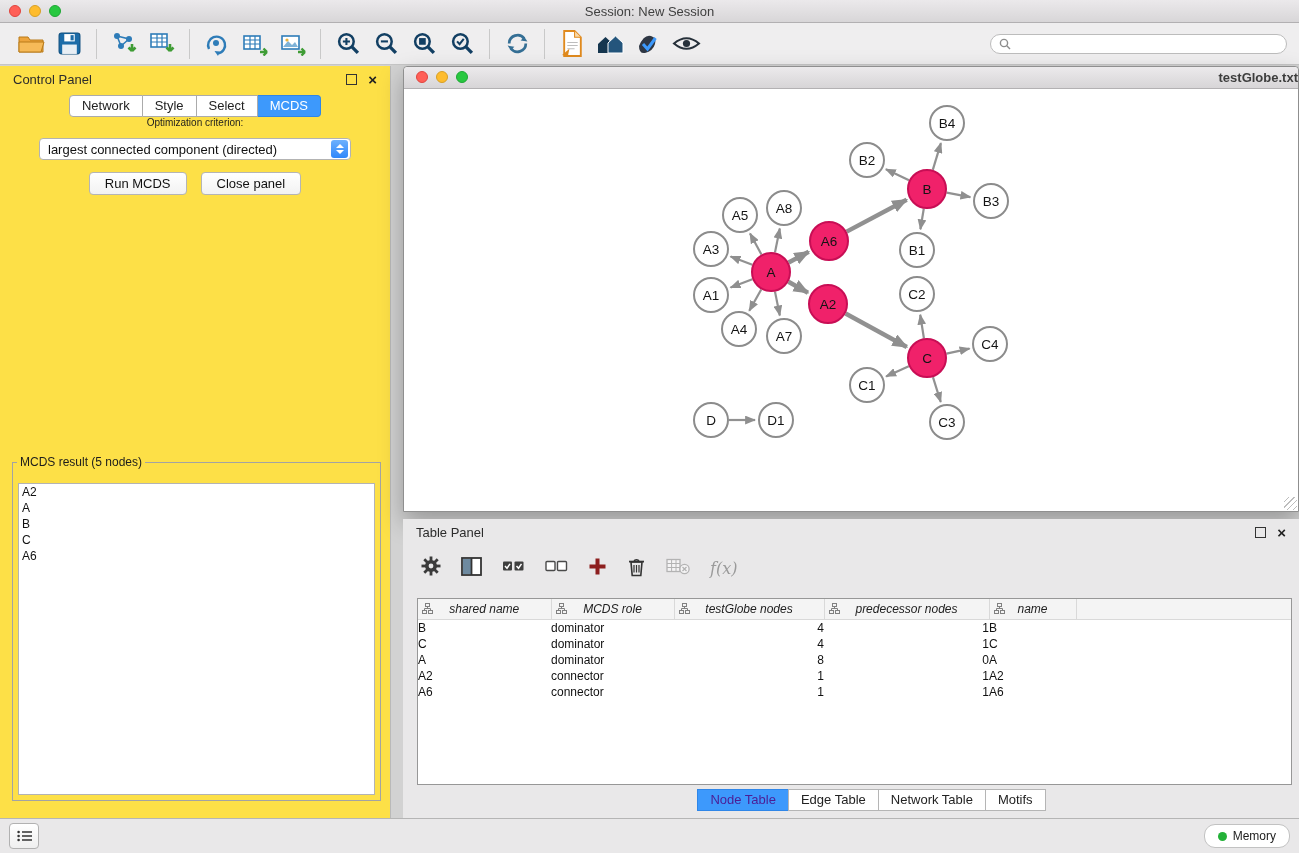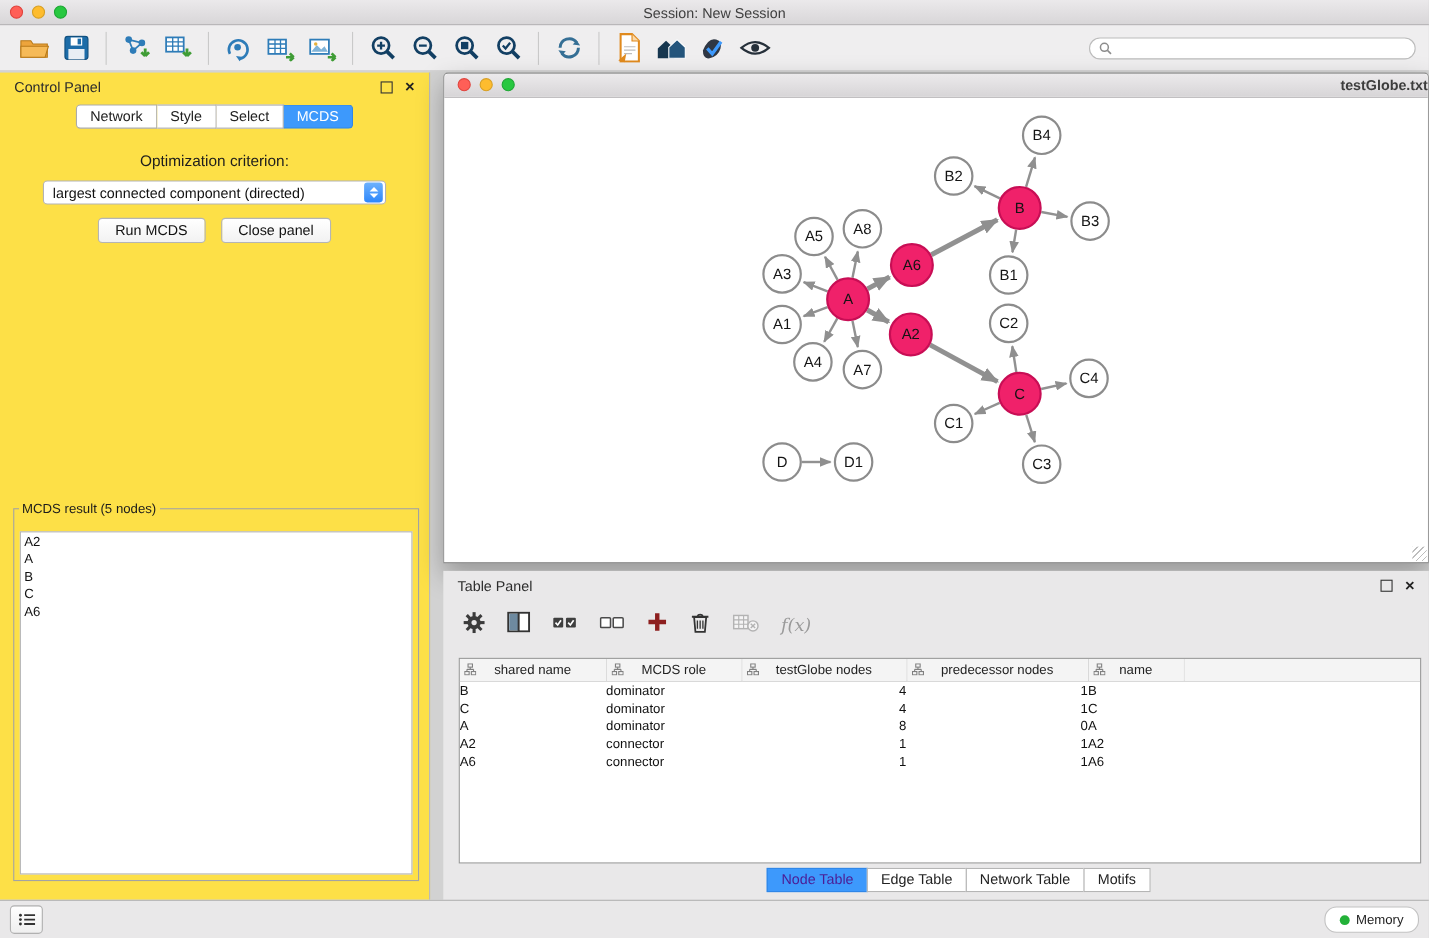--- a/index.html
+++ b/index.html
@@ -29,21 +29,21 @@
   #control-panel{position:absolute;left:0;top:0;width:391px;height:100%;background:#fde047;border-right:1px solid #b9b9b9;box-sizing:border-box;}
   .panel-head{height:26px;display:flex;align-items:center;padding:0 13px;font-size:13px;color:#2c2c2c;}
   .panel-icons{margin-left:auto;display:flex;gap:11px;align-items:center;}
   .sq-icon{width:9px;height:9px;border:1.5px solid #333;display:inline-block;}
   .x-icon{font-size:15px;font-weight:bold;color:#222;line-height:9px;}
   #cp-tabs{display:flex;justify-content:center;margin-top:3px;}
   .seg{border:1px solid #ababab;border-left:none;background:#fff;padding:2px 12px;font-size:13px;color:#222;line-height:16px;}
   .seg:first-child{border-left:1px solid #ababab;border-radius:4px 0 0 4px;}
   .seg:last-child{border-radius:0 4px 4px 0;}
   .seg.sel{background:#3d99fc;border-color:#2f86e8;color:#fff;}
-  #opt-label{text-align:center;margin-top:21px;font-size:14px;color:#1d1d1d;}
+  #opt-label{text-align:center;font-size:10px;color:#1d1d1d;}
   #criterion{margin:10px auto 0 auto;width:312px;height:22px;border:1px solid #b3b3b3;border-radius:4px;background:#fff;display:flex;align-items:center;padding-left:8px;box-sizing:border-box;font-size:13px;color:#111;}
   .stepper{margin-left:auto;margin-right:2px;width:17px;height:18px;background:linear-gradient(#6db1fd,#2e87fb);border-radius:3px;display:flex;flex-direction:column;align-items:center;justify-content:center;gap:2px;}
   .tri-up{width:0;height:0;border-left:4px solid transparent;border-right:4px solid transparent;border-bottom:4px solid #fff;}
   .tri-dn{width:0;height:0;border-left:4px solid transparent;border-right:4px solid transparent;border-top:4px solid #fff;}
   #cp-buttons{display:flex;justify-content:center;gap:14px;margin-top:12px;}
   .mac-btn{border:1px solid #b5b5b5;border-radius:4px;background:linear-gradient(#ffffff,#f2f2f2);font-size:13px;color:#111;padding:3px 15px;font-family:"Liberation Sans",sans-serif;}
   #mcds-fieldset{position:absolute;left:12px;right:9px;top:389px;bottom:17px;border:1px solid #a3a3a3;margin:0;padding:2px;}
   #mcds-fieldset legend{font-size:12px;color:#1c1c1c;padding:0 3px;margin-left:2px;}
   #mcds-list{background:#fff;border:1px solid #b3b3b3;position:absolute;left:5px;right:5px;top:14px;bottom:5px;overflow:hidden;}
   #mcds-list .item{font-size:12px;color:#111;line-height:16px;padding-left:3px;}
@@ -55,21 +55,21 @@
   #net-view{position:absolute;left:0;top:22px;right:0;bottom:0;background:#fff;}
   #net-svg{display:block;}
   #net-grip{position:absolute;right:1px;bottom:1px;width:13px;height:13px;background:repeating-linear-gradient(135deg,transparent 0 3px,#bdbdbd 3px 4px);}
 
   
   #table-panel{position:absolute;left:403px;top:453px;width:896px;height:299px;background:#e9e8e9;box-sizing:border-box;}
   #tp-toolbar{height:38px;display:flex;align-items:center;gap:20px;padding:0 18px;margin-top:4px;}
   #fx-label{font-family:"DejaVu Serif",serif;font-style:italic;font-size:16px;color:#9a9a9a;}
   #tp-table-wrap{position:absolute;left:14px;right:7px;top:79px;bottom:33px;background:#fff;border:1px solid #979797;overflow:hidden;}
   #tp-table{border-collapse:collapse;width:100%;table-layout:fixed;font-size:12px;}
-  #tp-table th{background:#f4f4f4;border:1px solid #d9d9d9;border-top:none;height:18px;font-weight:normal;color:#222;position:relative;text-align:center;overflow:hidden;}
+  #tp-table th{background:#f4f4f4;border:1px solid #d9d9d9;border-top:none;height:18px;font-weight:normal;color:#222;position:relative;text-align:center;overflow:hidden;font-style:italic;}
   #tp-table th:first-child{border-left:none;}
   #tp-table th:last-child{border-right:none;}
   #tp-table th .hic{position:absolute;left:4px;top:4px;}
   #tp-table td{height:16px;padding:0;color:#111;white-space:nowrap;overflow:hidden;}
   td.l{text-align:left;padding-left:8px;}
   td.lr{text-align:left;padding-left:10px;}
   td.r{text-align:right;padding-right:12px;}
   td.r2{text-align:right;padding-right:42px;}
   td.l2{text-align:left;padding-left:16px;}
   #tp-tabs{position:absolute;bottom:7px;left:0;right:0;display:flex;justify-content:center;}

